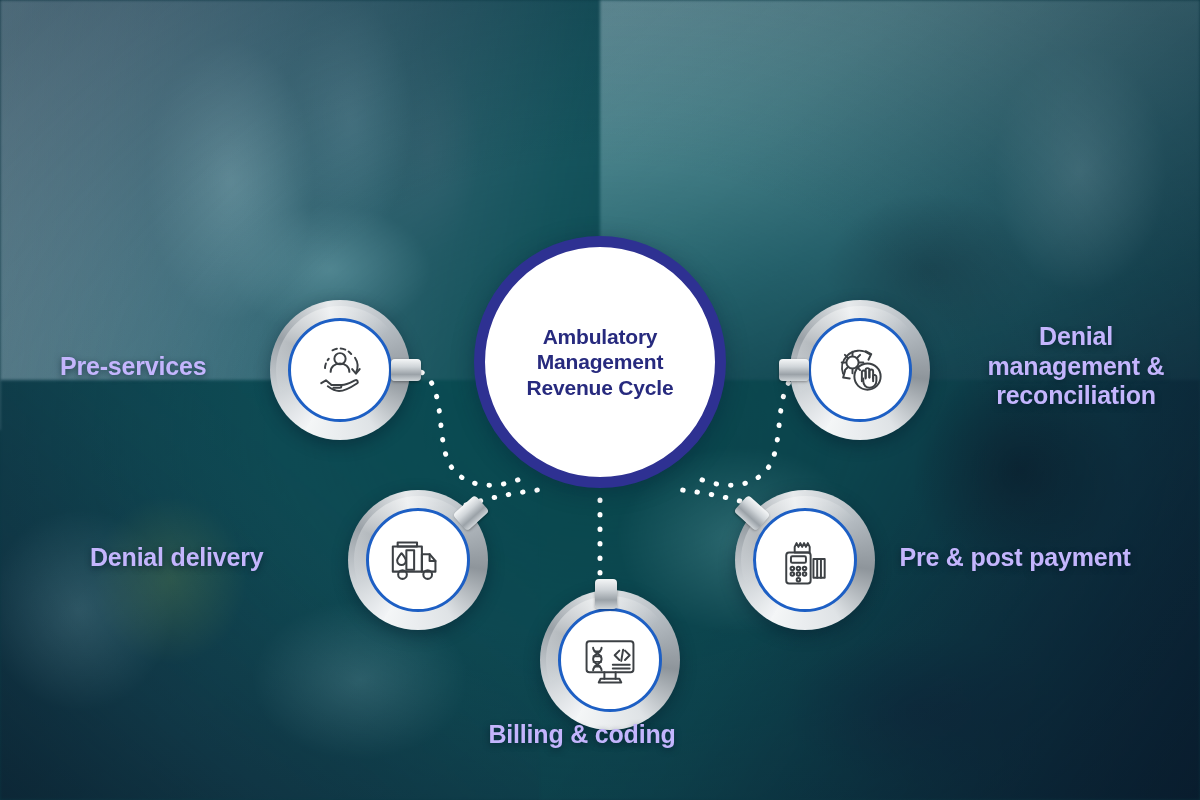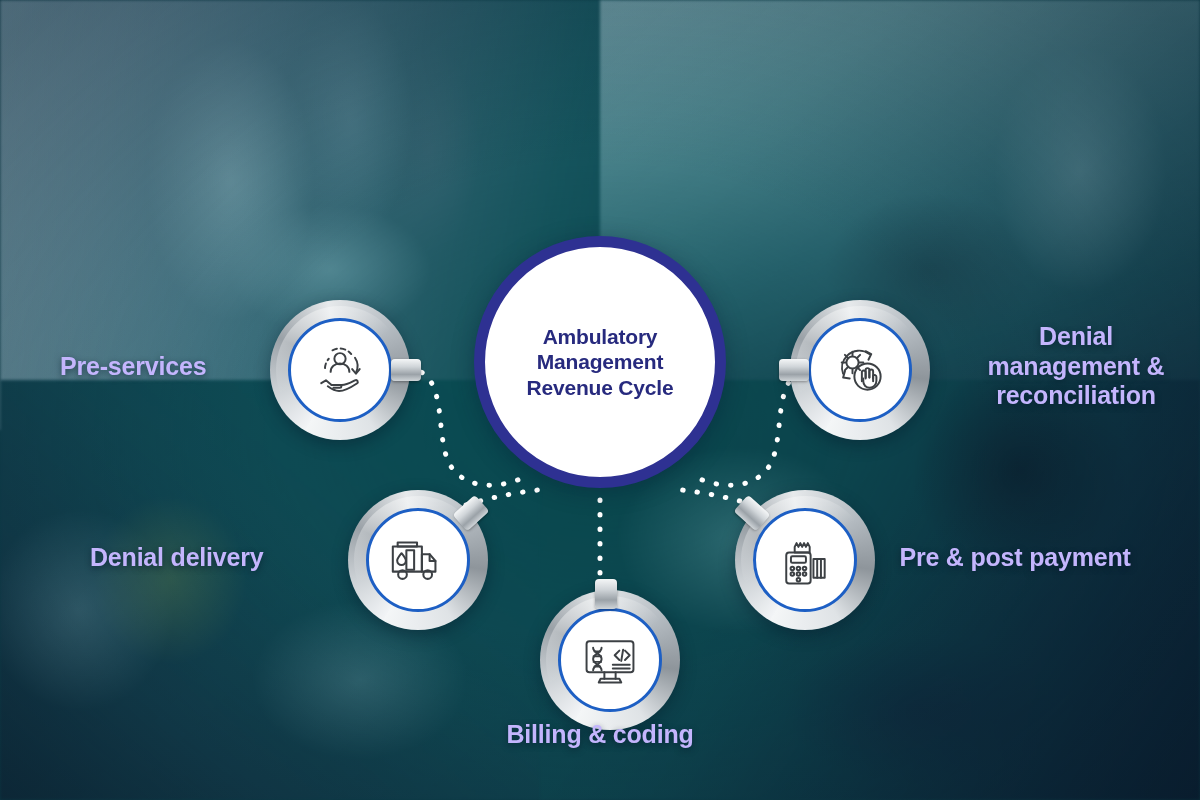--- a/index.html
+++ b/index.html
@@ -299,15 +299,15 @@
         <path d="M14 19c0 6 9 6 9 12s-9 6-9 12"></path>
         <path d="M23 19c0 6-9 6-9 12s9 6 9 12"></path>
         <path d="M15.5 23h6M14.5 28h8M14.5 34h8M15.5 39h6"></path>
         <path d="M42 22l-5 5 5 5"></path>
         <path d="M48 22l5 5-5 5"></path>
         <path d="M46 21l-2 12"></path>
         <path d="M35 37h18M35 41h18"></path>
       </svg>
     </div>
   </div>
-  <div class="label center" style="left:450px; top:720px; width:300px;">Billing &amp; coding</div>
+  <div class="label center" style="left:432px; top:720px; width:300px;">Billing &amp; coding</div>
 
 </div>
 
 </body></html>

